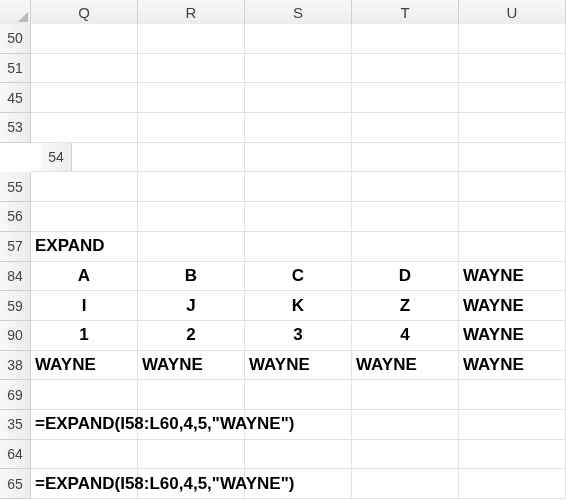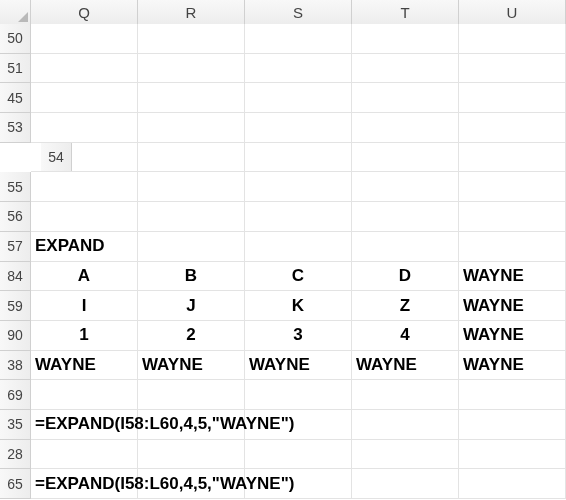--- a/index.html
+++ b/index.html
@@ -85,21 +85,21 @@
         <div class="row-head" style="height: 29.7px; margin-left: 41px;">54</div>
         <div class="row-head" style="height: 29.7px;">55</div>
         <div class="row-head" style="height: 29.7px;">56</div>
         <div class="row-head" style="height: 29.7px;">57</div>
         <div class="row-head" style="height: 29.7px;">84</div>
         <div class="row-head" style="height: 29.7px;">59</div>
         <div class="row-head" style="height: 29.7px;">90</div>
         <div class="row-head" style="height: 29.7px;">38</div>
         <div class="row-head" style="height: 29.7px;">69</div>
         <div class="row-head" style="height: 29.7px;">35</div>
-        <div class="row-head" style="height: 29.7px;">28</div>
+        <div class="row-head" style="height: 29.7px;">64</div>
         <div class="row-head" style="height: 29.7px;">65</div>
       </div>
     <div class="grid" id="grid">
         <div class="row" style="height: 29.7px;">
           <div class="cell wQ" style="height: 29.7px;"></div>
           <div class="cell wR" style="height: 29.7px;"></div>
           <div class="cell wS" style="height: 29.7px;"></div>
           <div class="cell wT" style="height: 29.7px;"></div>
           <div class="cell wU" style="height: 29.7px;"></div>
         </div>

